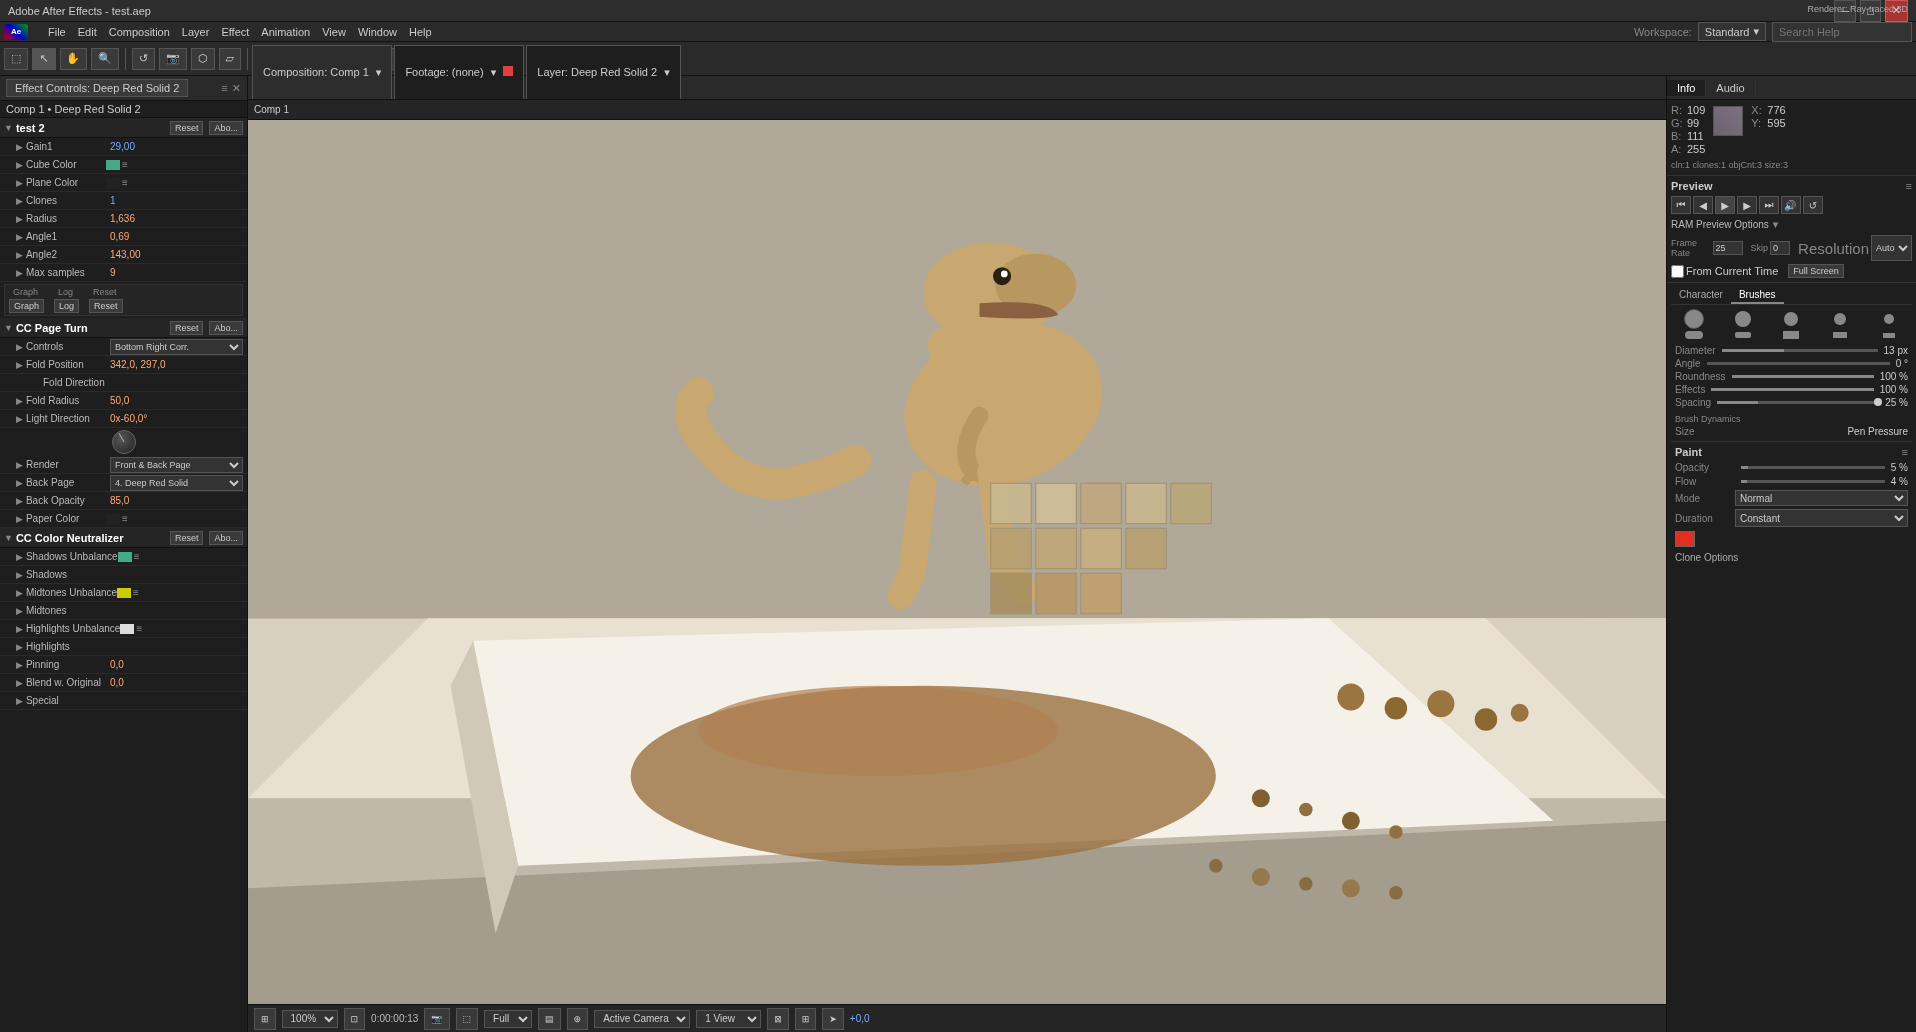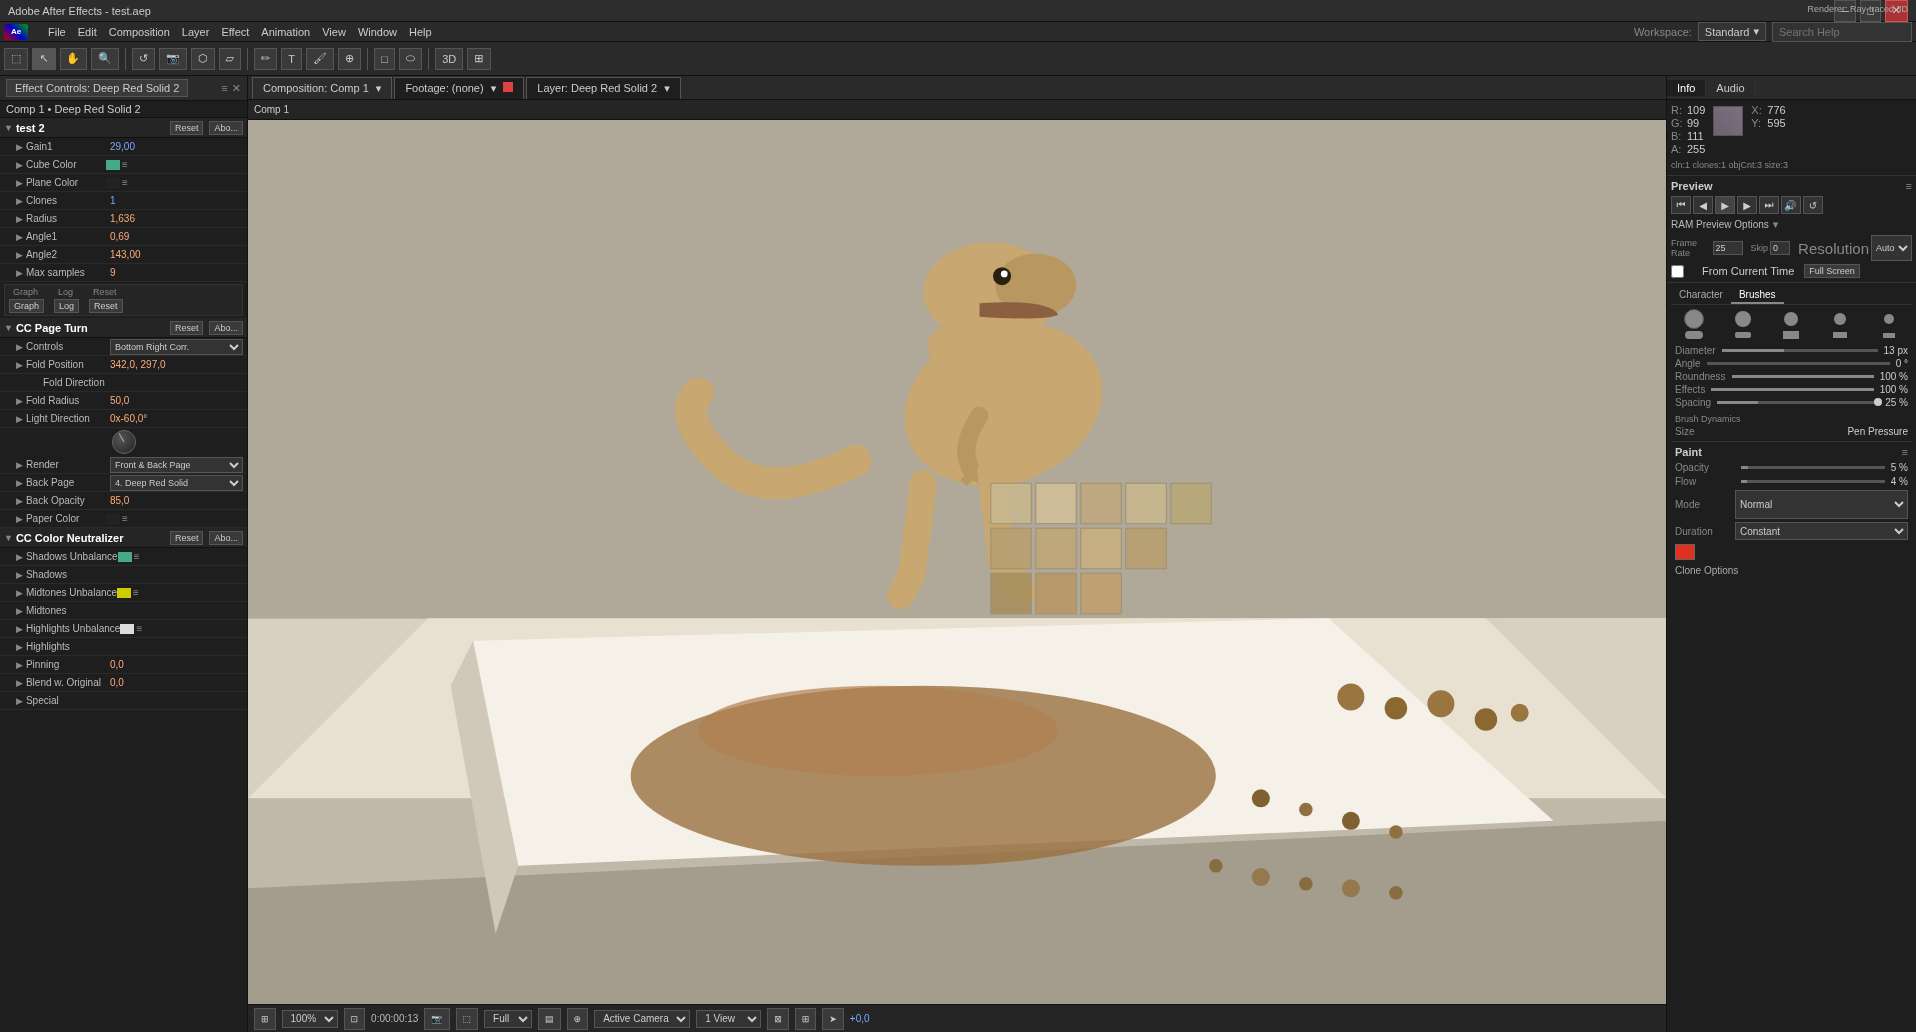--- a/index.html
+++ b/index.html
@@ -126,21 +126,21 @@
     
     #center-area {
       flex: 1;
       display: flex;
       flex-direction: column;
     }
     .comp-tab {
       background: #1e1e1e;
       border: 1px solid #555;
       border-bottom: none;
-      padding: 4px 10px;
+      padding: 20px 10px;
       font-size: 11px;
       cursor: pointer;
       color: #ccc;
       margin-right: 2px;
     }
     .comp-tab.active { background: #2d2d2d; color: #fff; }
 
     
     #comp-viewer {
       flex: 1;
@@ -790,21 +790,21 @@
         <div style="display:flex;align-items:center;gap:2px;">
           <span style="font-size:15px;color:#888;">Resolution</span>
           <select style="background:#333;border:1px solid #555;color:#ccc;font-size:9px;height:26px;">
             <option>Auto</option>
             <option>Full</option>
             <option>Half</option>
           </select>
         </div>
       </div>
       <div style="display:flex;align-items:center;gap:8px;margin-top:3px;">
-        <label style="display:flex;align-items:center;gap:18px;font-size:9px;color:#888;">
+        <label style="display:flex;align-items:center;gap:2px;font-size:9px;color:#888;">
           <input type="checkbox" style="">
           <span>From Current Time</span>
         </label>
         <button class="btn-small">Full Screen</button>
       </div>
     </div>
 
     <div id="character-section">
       <div id="char-brushes-tabs">
         <div class="char-tab">Character</div>
@@ -885,21 +885,21 @@
         </div>
         <div class="paint-row">
           <span class="paint-label">Flow</span>
           <div style="flex:1;height:3px;background:#555;margin:0 6px;position:relative;">
             <div style="width:4%;height:100%;background:#888;"></div>
           </div>
           <span class="paint-val">4 %</span>
         </div>
         <div class="paint-row">
           <span class="paint-label">Mode</span>
-          <select style="flex:1;background:#333;border:1px solid #555;color:#ccc;font-size:10px;height:29px;">
+          <select style="flex:1;background:#333;border:1px solid #555;color:#ccc;font-size:10px;height:16px;">
             <option>Normal</option>
           </select>
         </div>
         <div class="paint-row">
           <span class="paint-label">Duration</span>
           <select style="flex:1;background:#333;border:1px solid #555;color:#ccc;font-size:10px;height:18px;">
             <option>Constant</option>
           </select>
         </div>
         <div style="margin-top:4px;display:flex;align-items:center;gap:6px;">

